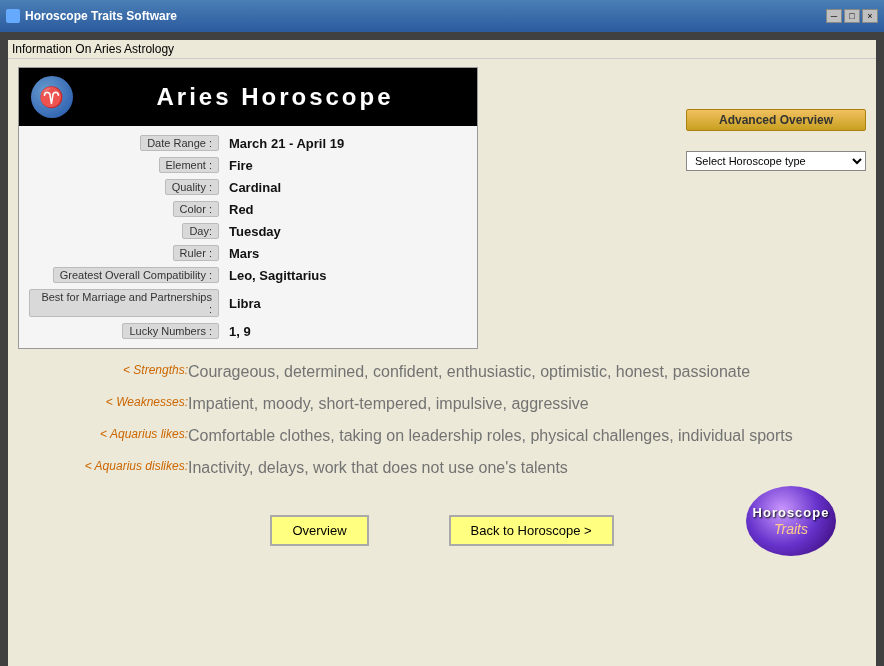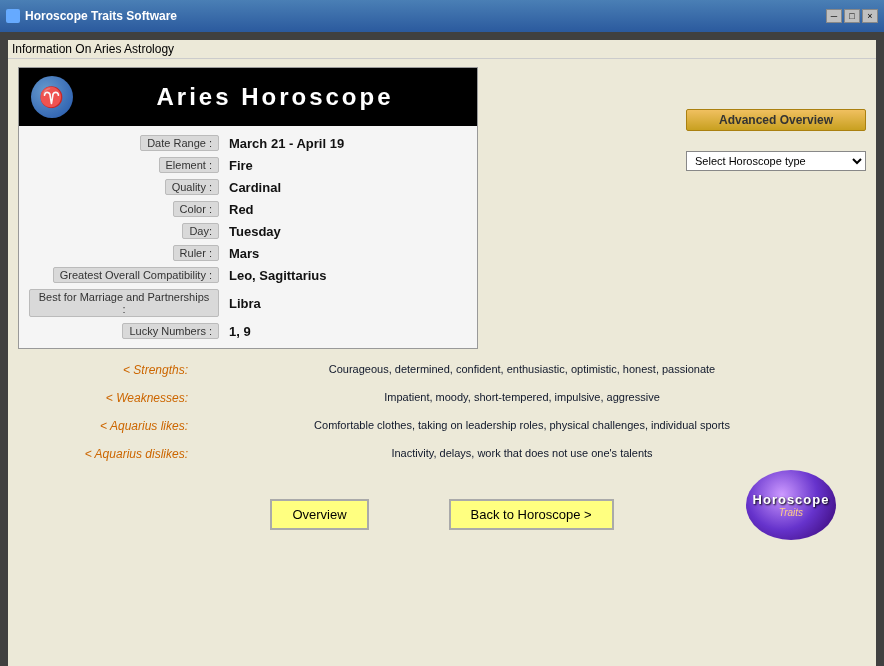--- a/index.html
+++ b/index.html
@@ -131,21 +131,20 @@
       font-size: 12px;
     }
     .info-label-box {
       background: #d9d9d9;
       border: 1px solid #bbb;
       padding: 1px 6px;
       border-radius: 2px;
       font-size: 11px;
       color: #333;
       display: inline-block;
-      text-align: center;
     }
     .info-value {
       font-weight: bold;
       font-size: 13px;
       color: #111;
     }
 
     
     .top-right {
       position: absolute;
@@ -193,24 +192,23 @@
     }
     .trait-label {
       width: 160px;
       text-align: right;
       color: #cc6600;
       font-size: 12px;
       font-style: italic;
       flex-shrink: 0;
     }
     .trait-value {
-      font-size: 11px;
-      color: #0f172a;
+      font-size: 16px;
+      color: #737373;
       flex: 1;
-      text-align: center;
     }
 
     
     .bottom-area {
       display: flex;
       justify-content: center;
       align-items: center;
       gap: 80px;
       padding: 10px 0;
       position: relative;
@@ -246,21 +244,21 @@
     }
     .logo-text-main {
       font-size: 13px;
       font-weight: bold;
       color: white;
       text-shadow: 1px 1px 2px #000;
       letter-spacing: 1px;
       line-height: 1.2;
     }
     .logo-text-sub {
-      font-size: 10px;
+      font-size: 14px;
       color: #ffcc88;
       font-style: italic;
     }
 
     .relative-container {
       position: relative;
     }
   </style>
 </head>
 <body>

